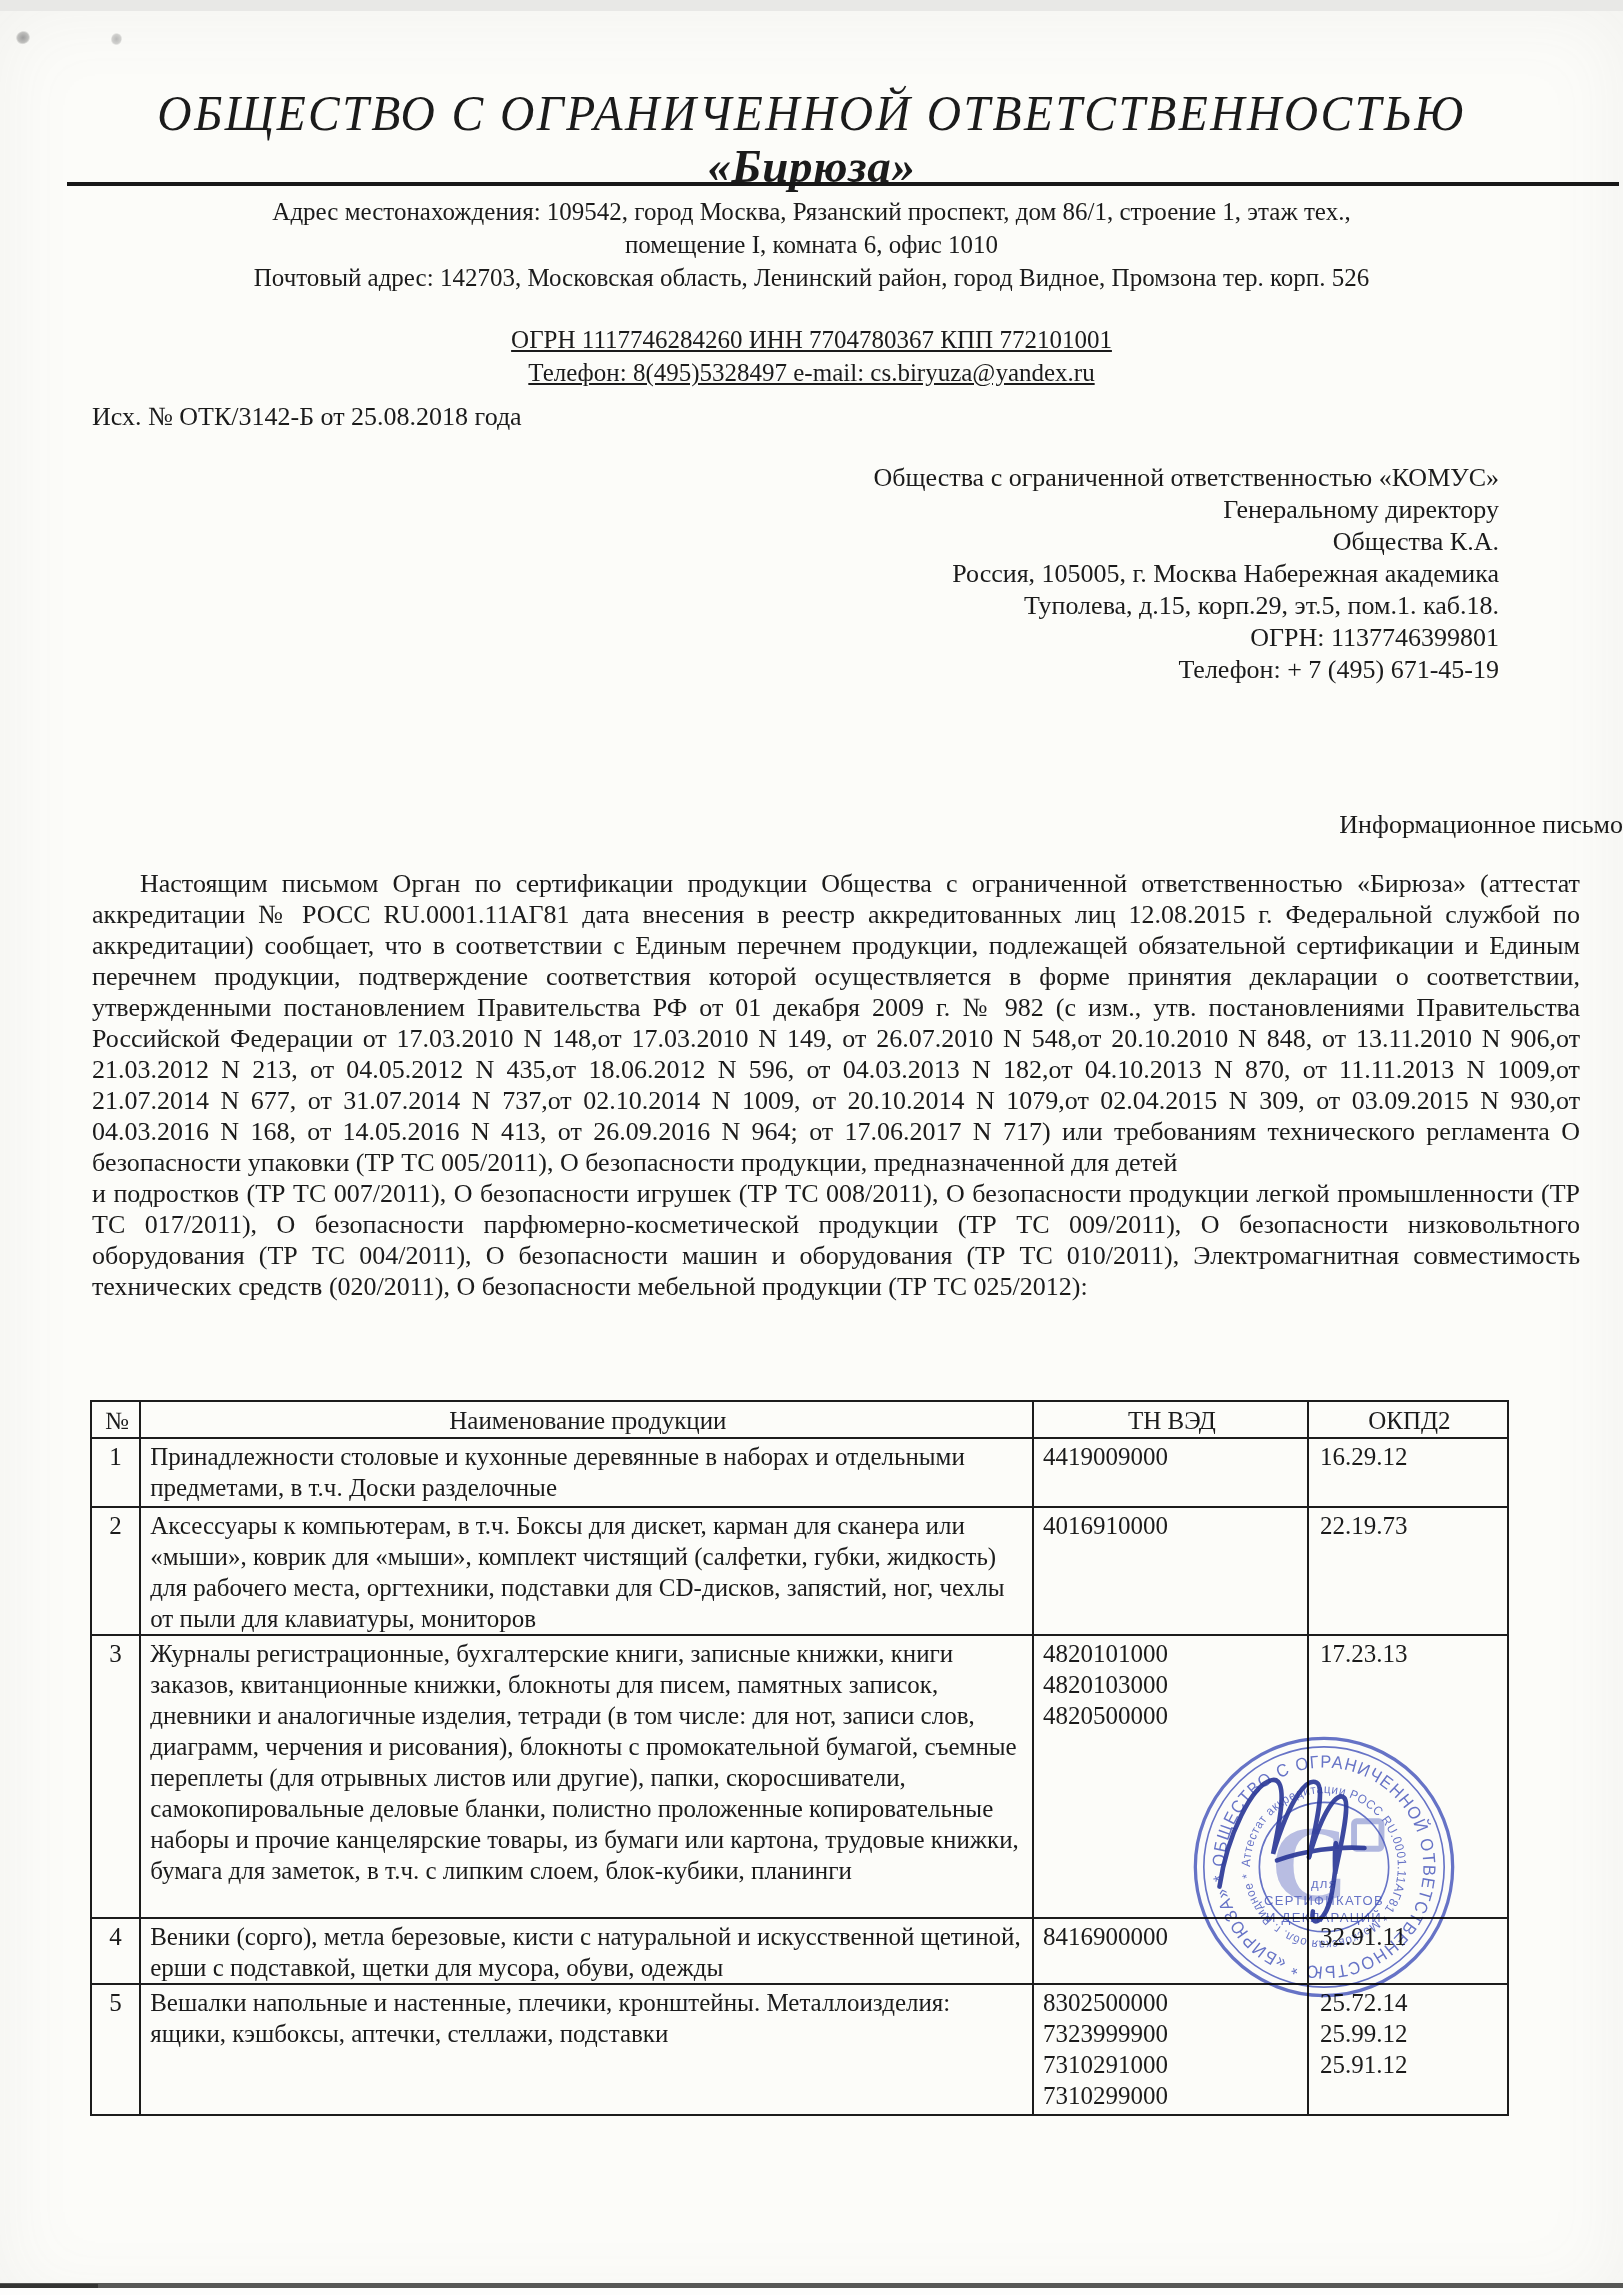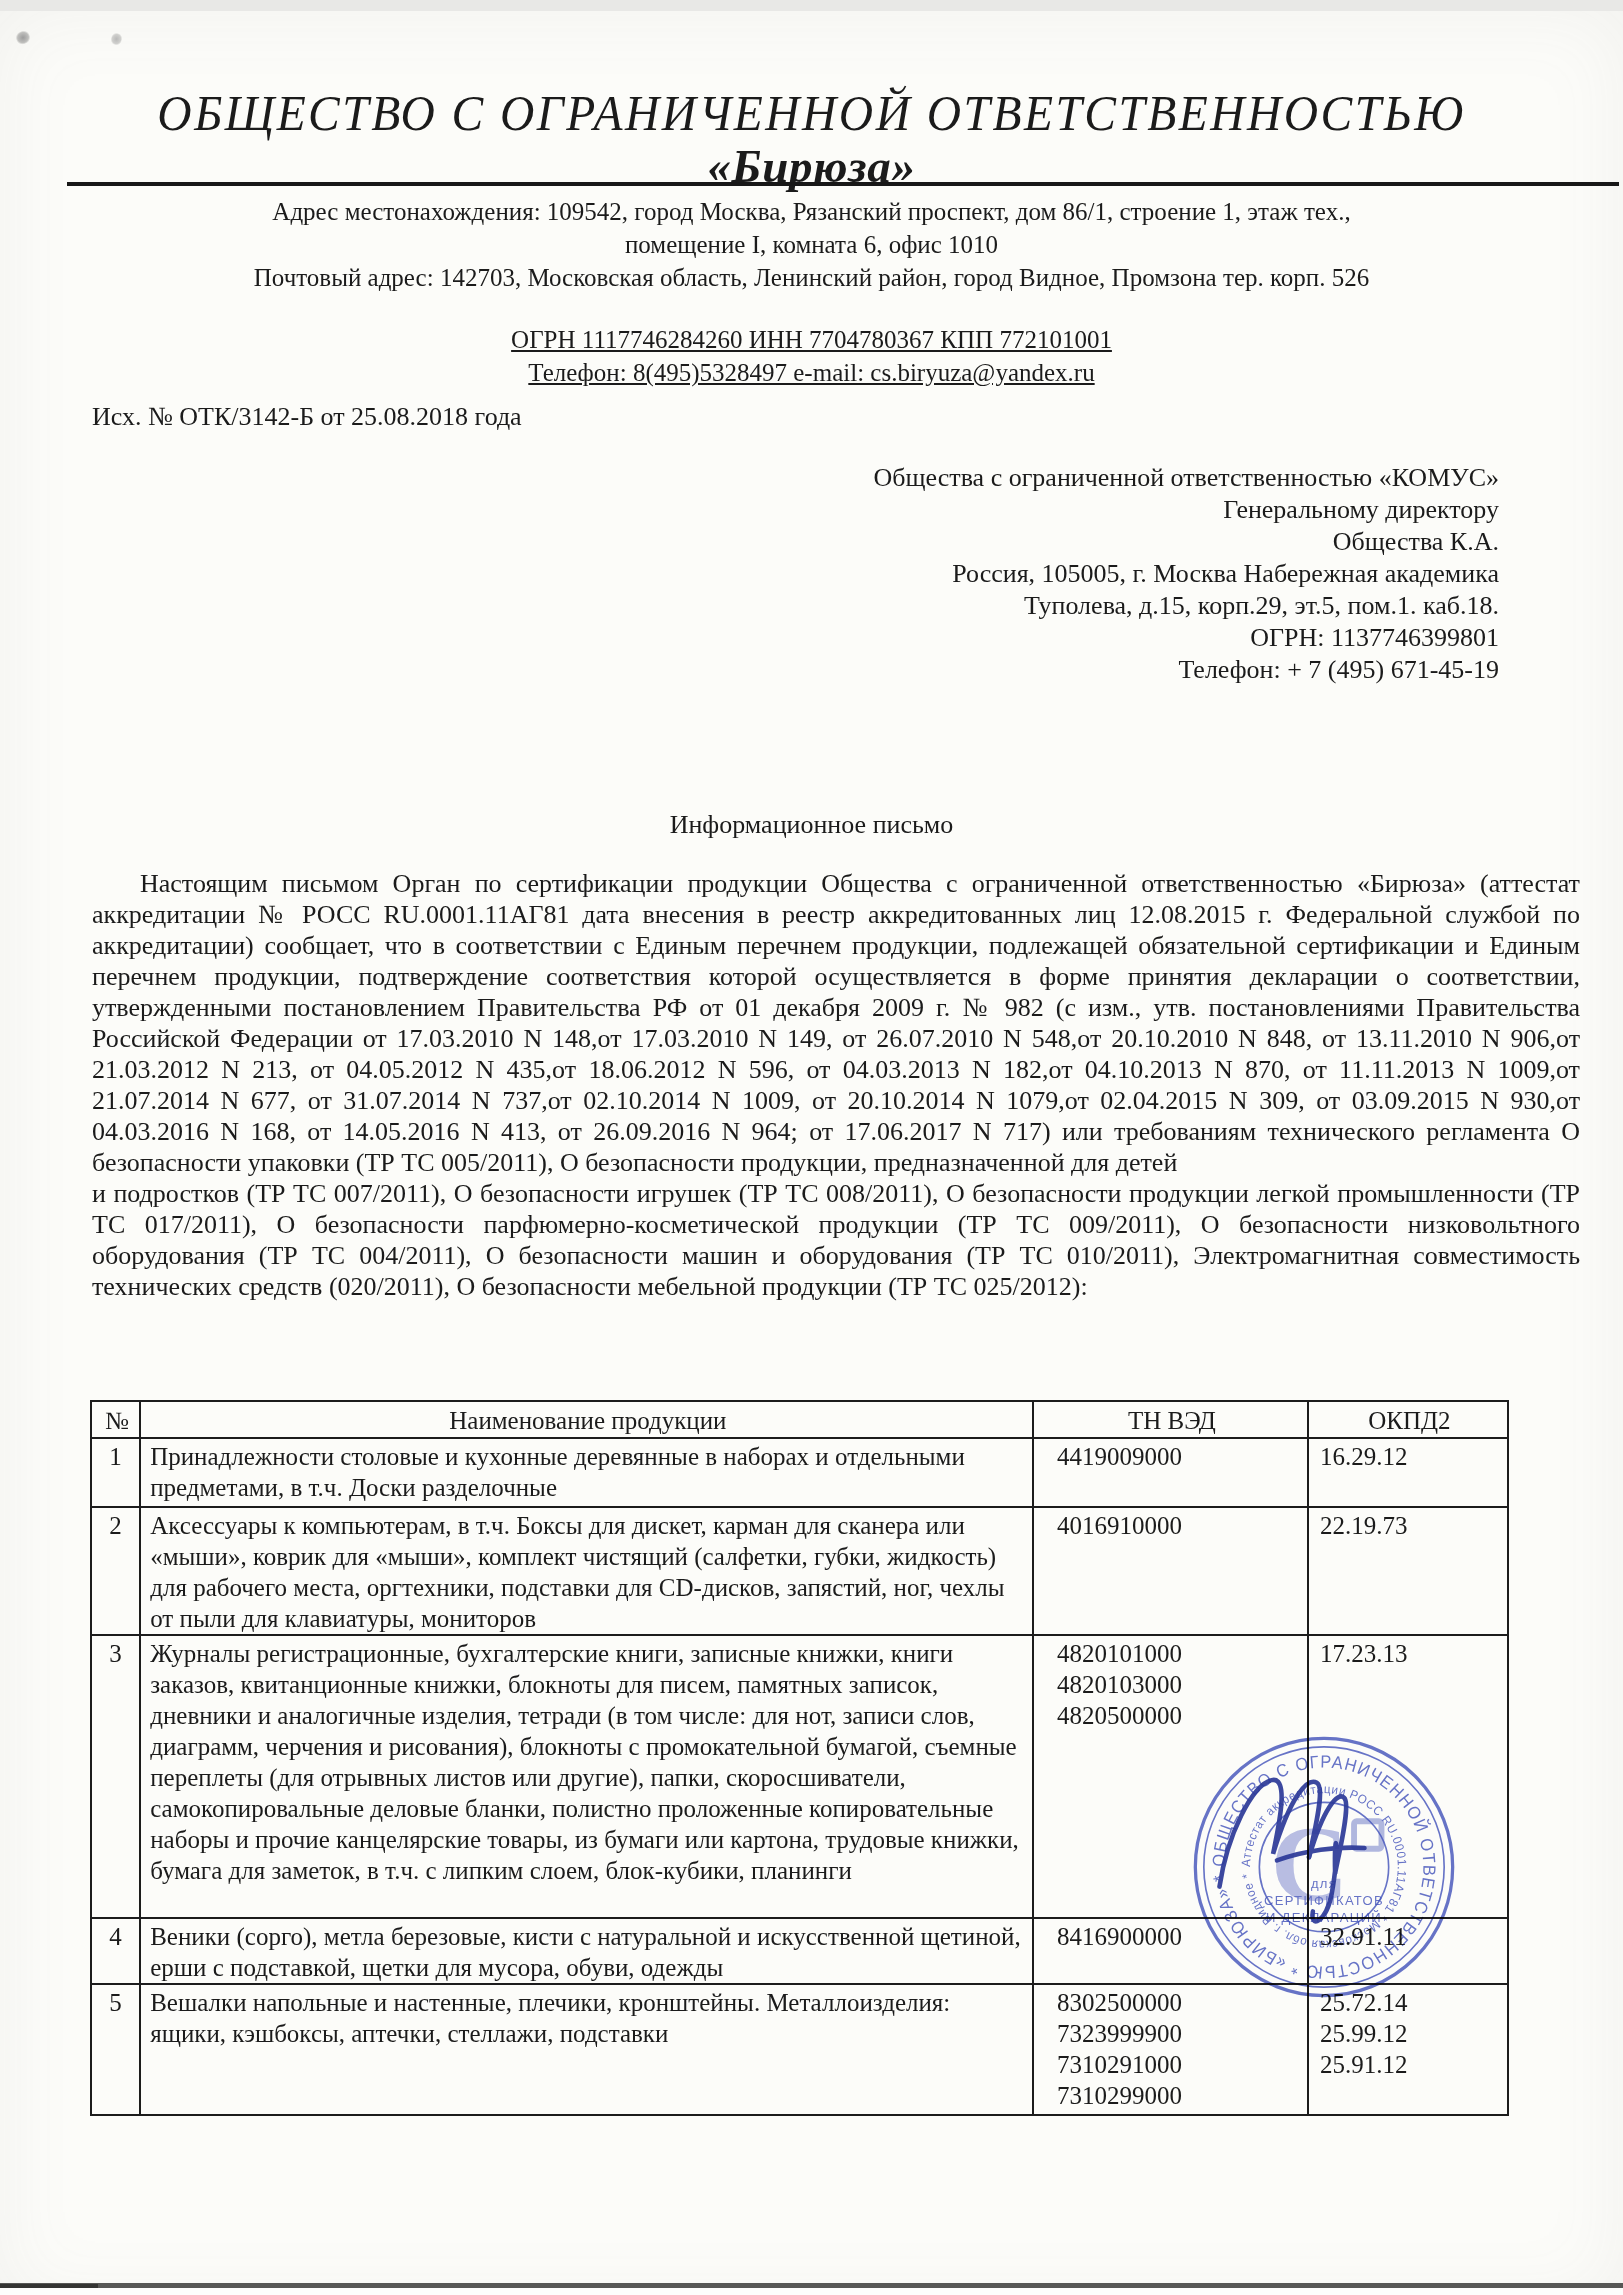--- a/index.html
+++ b/index.html
@@ -30,21 +30,21 @@
     position:absolute; top:312px; left:79px; width:1465px;
     text-align:center; font-size:25px; line-height:33px;text-decoration:underline;
   }
   .ref-line { position:absolute; top:391px; left:92px; font-size:26px; }
   
   .recipient {
     position:absolute; top:451px; right:124px; width:916px;
     text-align:right; font-size:26px; line-height:32px;
   }
   
-  .info-title { position:absolute; top:799px; left:0; width:100%; text-align:center; font-size:26px; }
+  .info-title { position:absolute; top:799px; left:0; width:100%; text-align:right; font-size:26px; }
   .body-text {
     position:absolute; top:857px; left:92px; width:1488px;
     font-size:26px; line-height:31px; text-align:justify;
   }
   .body-text p { margin:0; }
   .body-text p.indent { text-indent:48px; }
   
   .products {
     position:absolute; top:1389px; left:90px; width:1418px;
     border-collapse:collapse; table-layout:fixed;
@@ -54,21 +54,21 @@
   .products col.c-name { width:893px; }
   .products col.c-tn   { width:275px; }
   .products col.c-ok   { width:200px; }
   .products th, .products td {
     border:2px solid #1c1c1c; vertical-align:top;
     padding:2px 6.5px 0 9.2px; font-weight:normal;
   }
   .products table, .products { border:2.6px solid #151515; }
   .products th { text-align:center; padding-top:2.6px; }
   .products td.num { text-align:center; padding-left:1.3px; padding-right:1.3px; }
-  .products td.codes { white-space:pre-line; padding-left:23px; }
+  .products td.codes { white-space:pre-line; padding-left:9px; }
   .products td.ok { white-space:pre-line; padding-left:11px; }
   tr.h-row  { height:37px; }
   tr.row-1 { height:69px; }
   tr.row-2 { height:116px; }
   tr.row-3 { height:283px; }
   tr.row-4 { height:65px; }
   tr.row-5 { height:131px; }
   
   .stamp-wrap {
     position:absolute; left:1179px; top:1711px; width:290px; height:290px;

